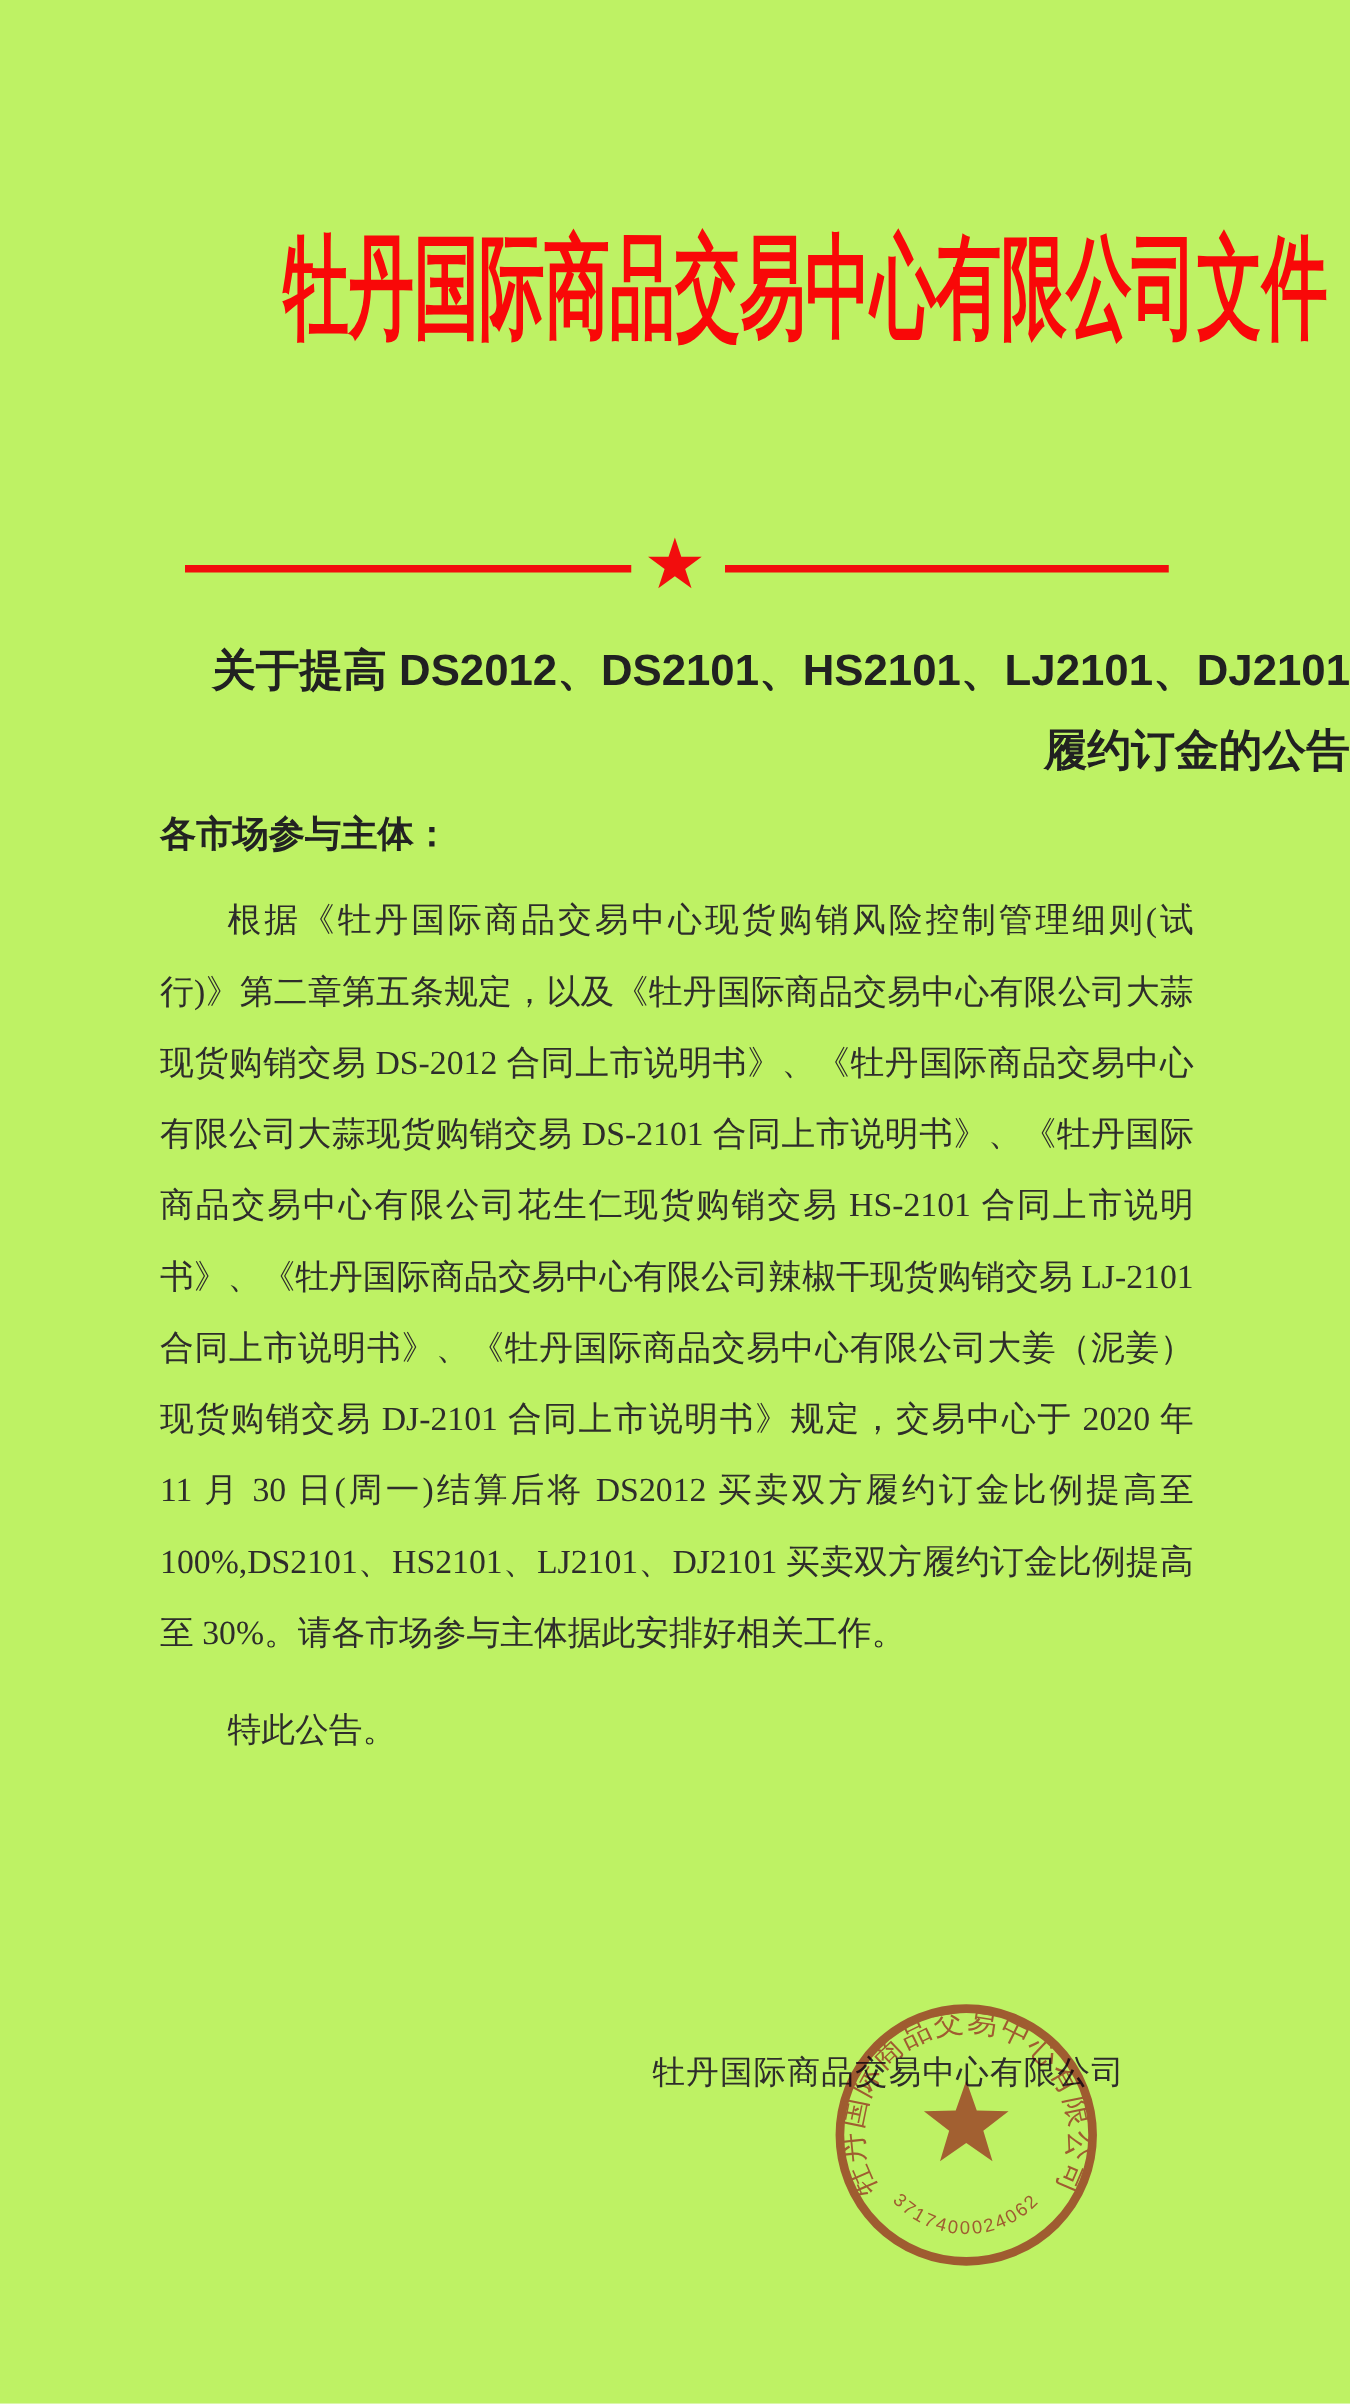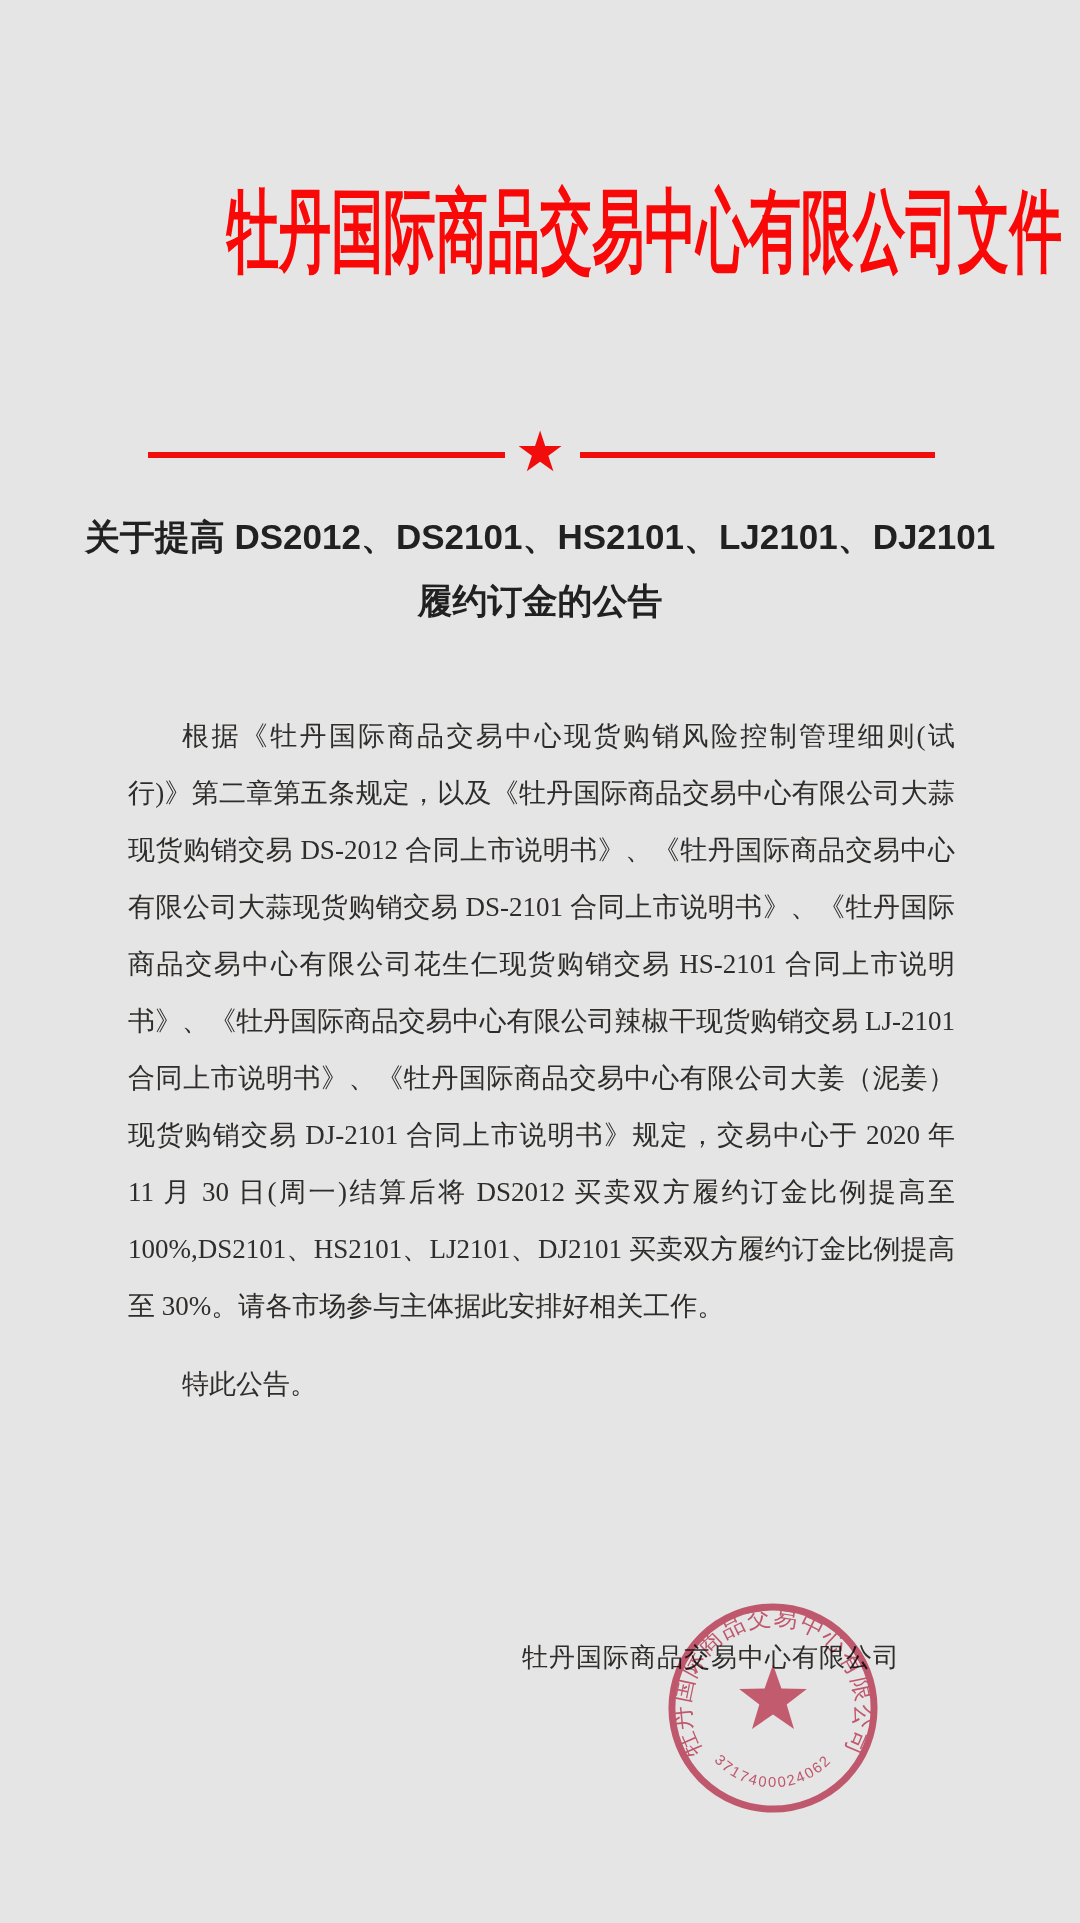--- a/index.html
+++ b/index.html
@@ -1,20 +1,20 @@
 <!DOCTYPE html>
 <html><head>
 <meta charset="utf-8">
 <style>
   html, body { margin: 0; padding: 0; background: #ffffff; }
   .page {
     position: relative;
     width: 1080px;
     height: 1923px;
-    background: #e5e5e5;
+    background: #bef264;
     overflow: hidden;
     font-family: "Liberation Serif", serif;
     color: #2e2d2b;
   }
 
   
   .org-title {
     position: absolute;
     top: 186px;
     left: 0;
@@ -70,21 +70,21 @@
     top: 505px;
     left: 0;
     width: 100%;
     margin: 0;
     text-align: center;
     font-family: "Liberation Sans", sans-serif;
     font-weight: bold;
     font-size: 35px;
     color: #212121;
   }
-  .notice-heading .heading-line { line-height: 64px; }
+  .notice-heading .heading-line { line-height: 64px; text-align: right; }
 
   
   .salutation {
     position: absolute;
     top: 648px;
     left: 128px;
     font-family: "Liberation Sans", sans-serif;
     font-weight: bold;
     font-size: 29px;
     color: #222222;
@@ -155,20 +155,21 @@
 
   <div class="divider-bar left"></div>
   <div class="divider-star">★</div>
   <div class="divider-bar right"></div>
 
   <h2 class="notice-heading">
     <div class="heading-line">关于提高 DS2012、DS2101、HS2101、LJ2101、DJ2101</div>
     <div class="heading-line">履约订金的公告</div>
   </h2>
 
+  <div class="salutation">各市场参与主体：</div>
 
   <div class="body-text">
     <p>根据《牡丹国际商品交易中心现货购销风险控制管理细则(试行)》第二章第五条规定，以及《牡丹国际商品交易中心有限公司大蒜现货购销交易 DS-2012 合同上市说明书》、《牡丹国际商品交易中心有限公司大蒜现货购销交易 DS-2101 合同上市说明书》、《牡丹国际商品交易中心有限公司花生仁现货购销交易 HS-2101 合同上市说明书》、《牡丹国际商品交易中心有限公司辣椒干现货购销交易 LJ-2101 合同上市说明书》、《牡丹国际商品交易中心有限公司大姜（泥姜）现货购销交易 DJ-2101 合同上市说明书》规定，交易中心于 2020 年 11 月 30 日(周一)结算后将 DS2012 买卖双方履约订金比例提高至 100%,DS2101、HS2101、LJ2101、DJ2101 买卖双方履约订金比例提高至 30%。请各市场参与主体据此安排好相关工作。</p>
     <p class="closing">特此公告。</p>
   </div>
 
   <div class="sig-company">牡丹国际商品交易中心有限公司</div>
 
 
   <svg class="seal" viewBox="0 0 220 220" xmlns="http://www.w3.org/2000/svg">

